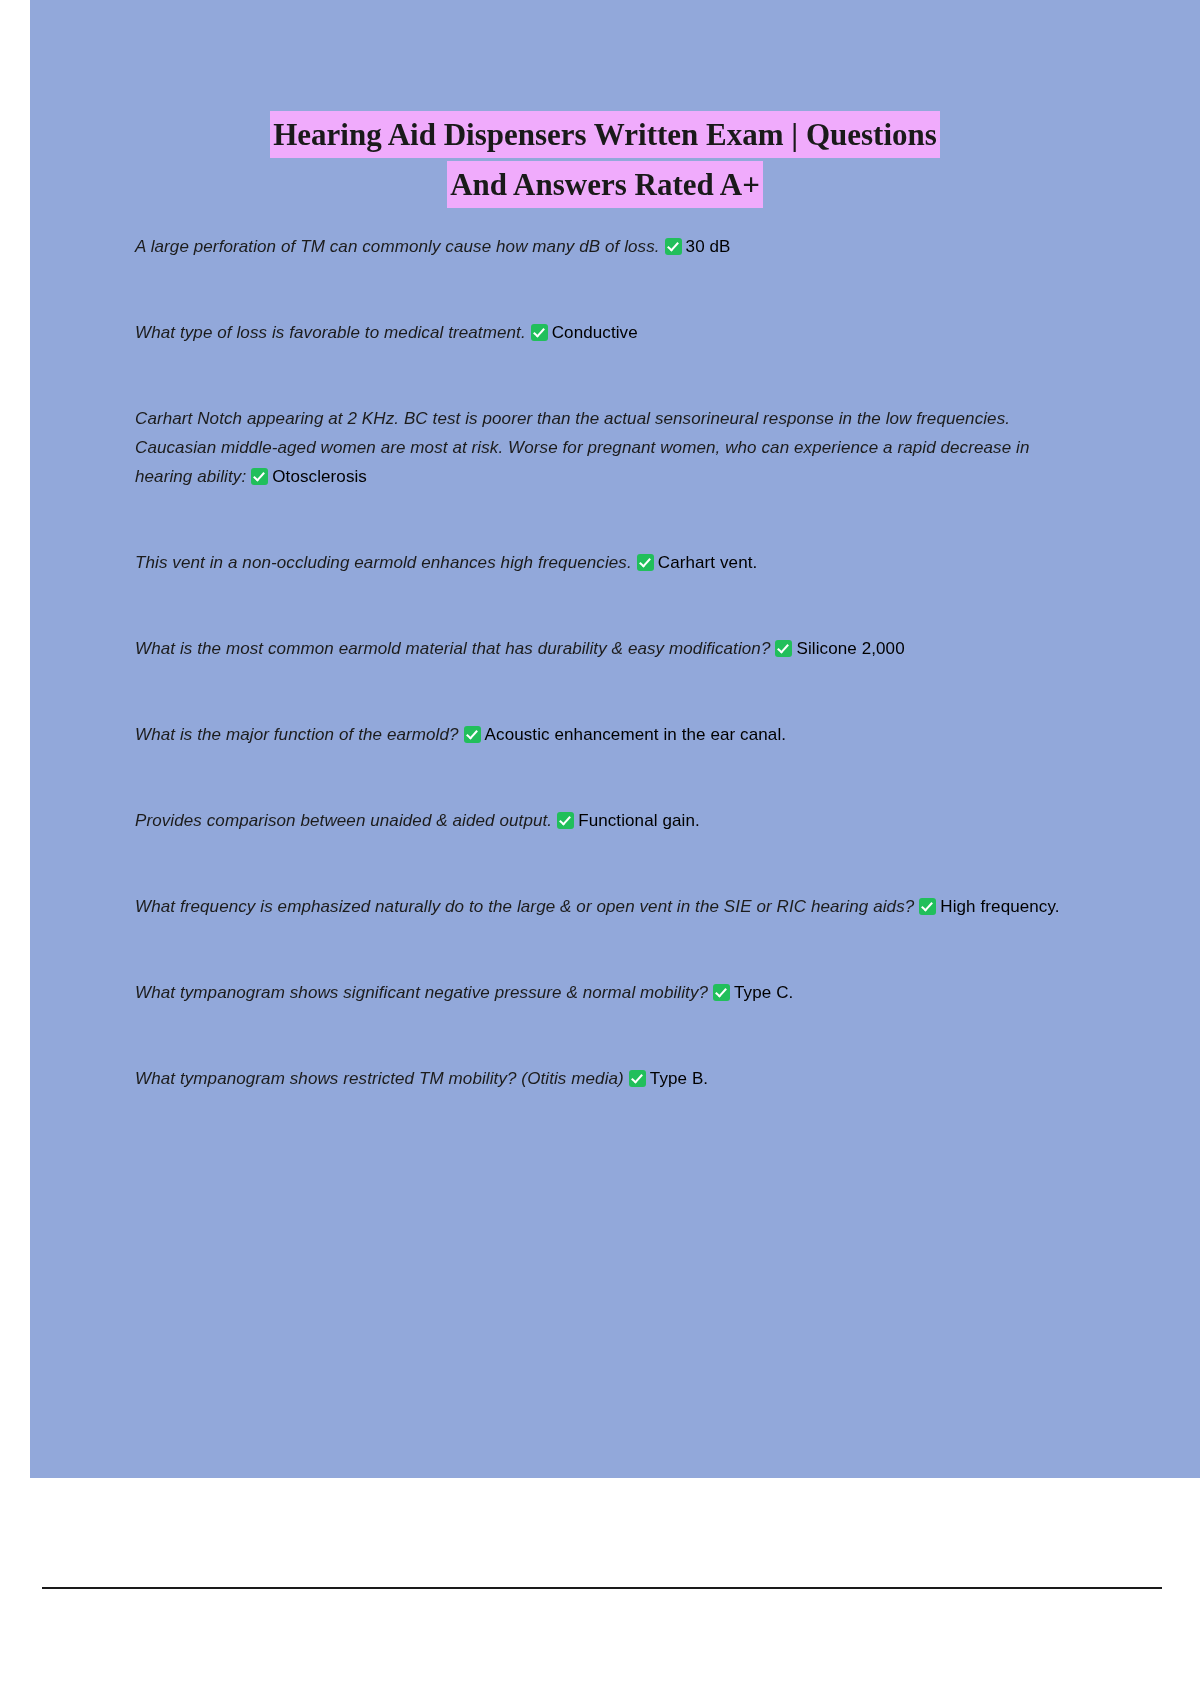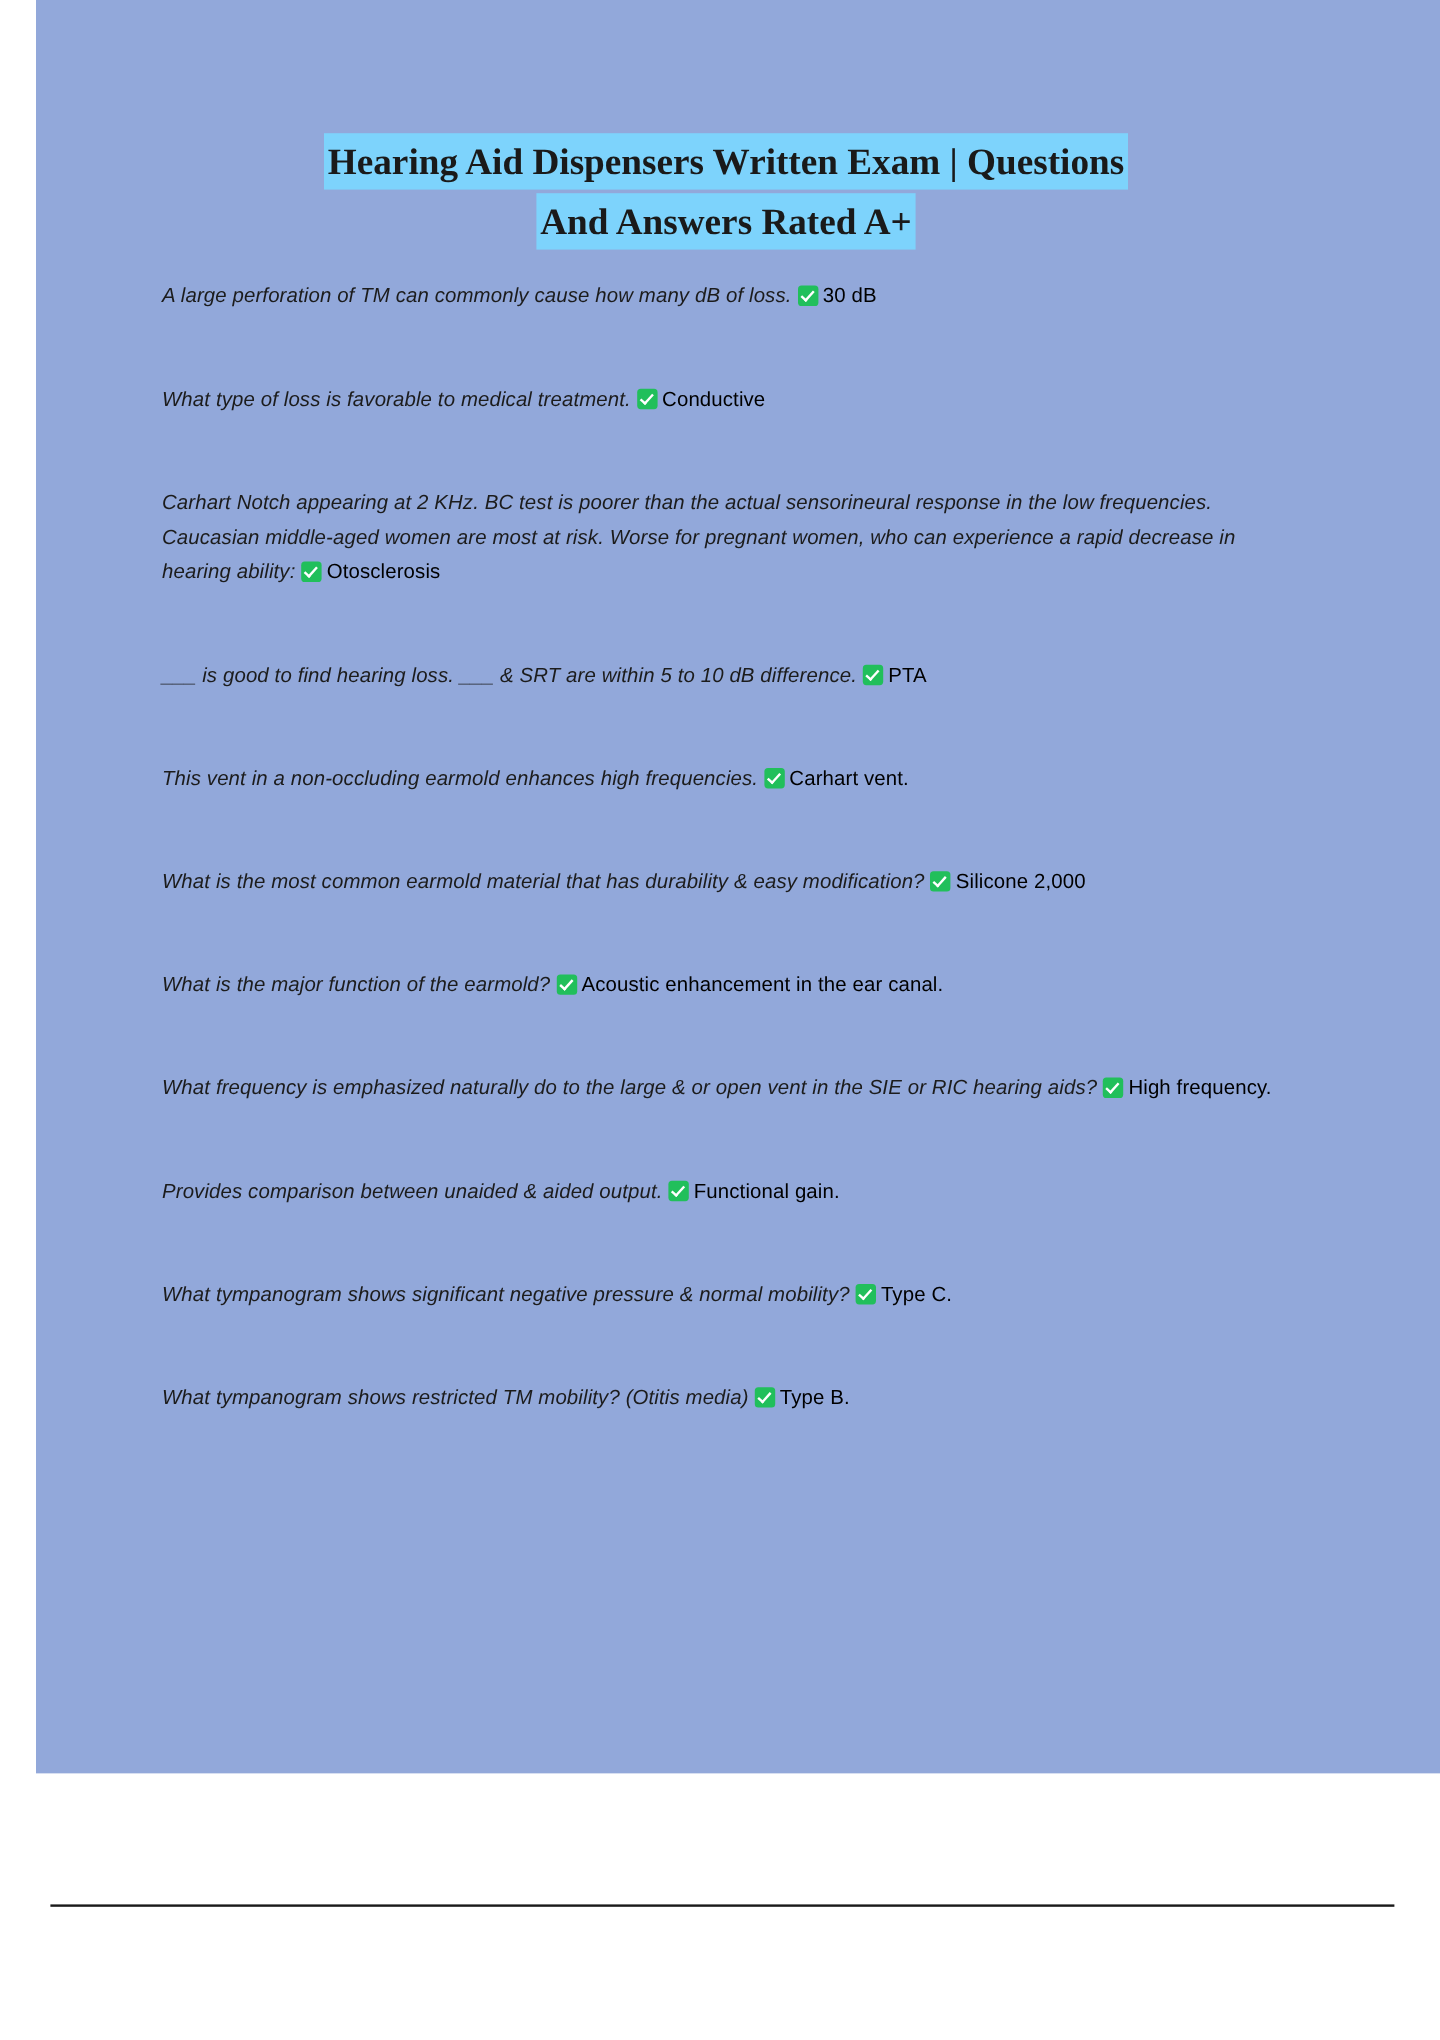--- a/index.html
+++ b/index.html
@@ -38,21 +38,21 @@
   .title-block {
     text-align: center;
     font-family: "Liberation Serif", serif;
     font-weight: bold;
     font-size: 31px;
     line-height: 50px;
     color: #1a1a1a;
     margin-bottom: 22px;
   }
   .title-block .hl {
-    background: #7dd3fc;
+    background: #f0abfc;
     padding: 6px 3px;
   }
   .qa-list {
     margin: 0;
     padding: 0;
   }
   .qa-item {
     font-family: "Liberation Sans", sans-serif;
     font-size: 17px;
     line-height: 29px;
@@ -126,43 +126,40 @@
         </div>
 
         <div class="qa-item">
           <span class="q">What type of loss is favorable to medical treatment.</span><span class="check"></span><span class="ans">Conductive</span>
         </div>
 
         <div class="qa-item">
           <span class="q">Carhart Notch appearing at 2 KHz. BC test is poorer than the actual sensorineural response in the low frequencies. Caucasian middle-aged women are most at risk. Worse for pregnant women, who can experience a rapid decrease in hearing ability:</span><span class="check"></span><span class="ans">Otosclerosis</span>
         </div>
 
-        <div class="qa-item">
-          <span class="q">___ is good to find hearing loss. ___ &amp; SRT are within 5 to 10 dB difference.</span><span class="check"></span><span class="ans">PTA</span>
-        </div>
 
 
         <div class="qa-item">
           <span class="q">This vent in a non-occluding earmold enhances high frequencies.</span><span class="check"></span><span class="ans">Carhart vent.</span>
         </div>
 
         <div class="qa-item">
           <span class="q">What is the most common earmold material that has durability &amp; easy modification?</span><span class="check"></span><span class="ans">Silicone 2,000</span>
         </div>
 
         <div class="qa-item">
           <span class="q">What is the major function of the earmold?</span><span class="check"></span><span class="ans">Acoustic enhancement in the ear canal.</span>
         </div>
 
         <div class="qa-item">
-          <span class="q">What frequency is emphasized naturally do to the large &amp; or open vent in the SIE or RIC hearing aids?</span><span class="check"></span><span class="ans">High frequency.</span>
+          <span class="q">Provides comparison between unaided &amp; aided output.</span><span class="check"></span><span class="ans">Functional gain.</span>
         </div>
 
         <div class="qa-item">
-          <span class="q">Provides comparison between unaided &amp; aided output.</span><span class="check"></span><span class="ans">Functional gain.</span>
+          <span class="q">What frequency is emphasized naturally do to the large &amp; or open vent in the SIE or RIC hearing aids?</span><span class="check"></span><span class="ans">High frequency.</span>
         </div>
 
         <div class="qa-item">
           <span class="q">What tympanogram shows significant negative pressure &amp; normal mobility?</span><span class="check"></span><span class="ans">Type C.</span>
         </div>
 
         <div class="qa-item">
           <span class="q">What tympanogram shows restricted TM mobility? (Otitis media)</span><span class="check"></span><span class="ans">Type B.</span>
         </div>
 

